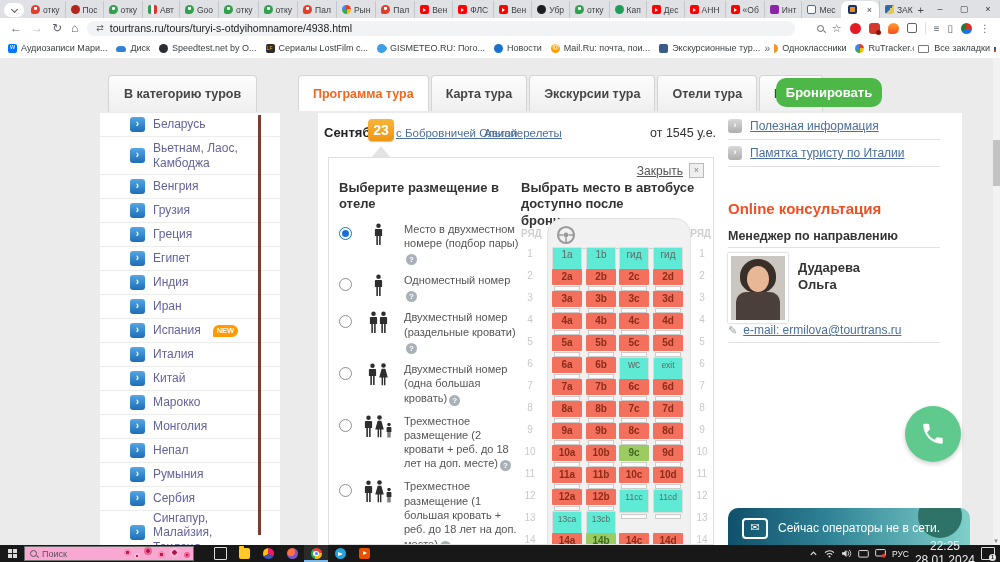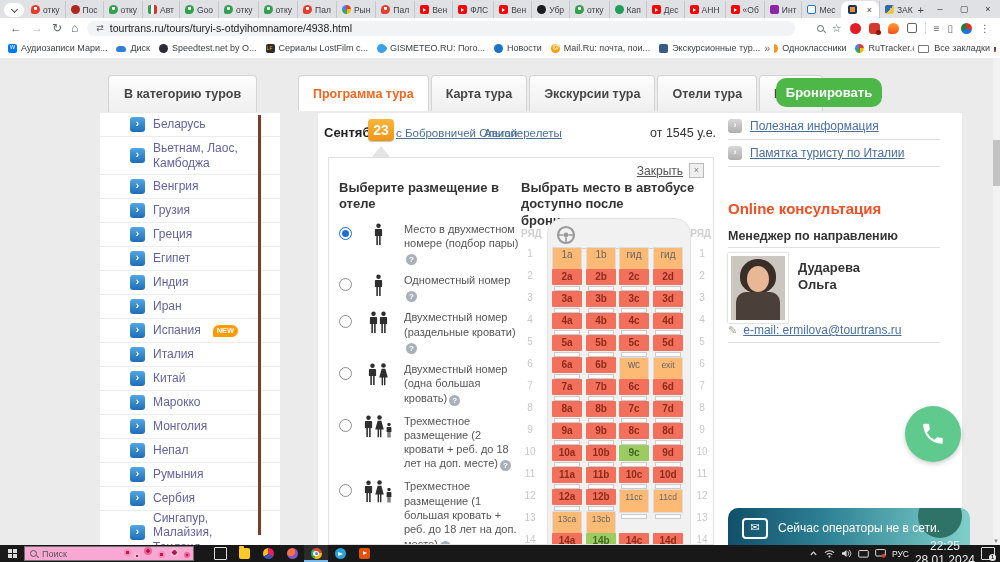--- a/index.html
+++ b/index.html
@@ -134,21 +134,21 @@
   .buscol{position:absolute;left:192px;top:22px;width:190px;}
   .ryad{position:absolute;top:48px;font-size:10px;font-weight:bold;color:#cfcfcf;}
   .bus{position:absolute;left:26px;top:38px;width:142px;height:345px;background:#f1f1f1;
        border:1px solid #e2e2e2;border-radius:16px 16px 0 0;}
   .wheel{position:absolute;left:8px;top:6px;}
   .dash{position:absolute;left:6px;top:29px;width:100px;border-top:1px solid #cfcfcf;}
   .seat{position:absolute;width:30px;}
   .seat .box{height:16px;font-size:10px;font-weight:bold;text-align:center;line-height:16px;border-radius:1px;}
   .seat.b .box{background:#f3715c;color:#8d2b1a;}
   .seat.g .box{background:#9ccb62;color:#3f691f;}
-  .seat.f .box{background:#fdba74;border:1px solid #ddd;color:#666;line-height:14px;height:24px;box-sizing:border-box;font-weight:normal;}
+  .seat.f .box{background:#5eead4;border:1px solid #ddd;color:#666;line-height:14px;height:24px;box-sizing:border-box;font-weight:normal;}
   .seat .bar{width:24px;height:3px;background:#fbfbfb;border:1px solid #ccc;margin:1px auto 0;}
   .rownum{position:absolute;font-size:10px;color:#c9c9c9;width:14px;text-align:center;}
   .rightcol{position:absolute;left:410px;top:0;width:228px;}
   .rlink{position:absolute;display:flex;align-items:center;gap:8px;font-size:12px;}
   .rlink a,.rlink span.t{color:#4a6f9b;text-decoration:underline;}
   .arrow-gray{width:14px;height:14px;border-radius:3px;flex:none;background:linear-gradient(#d8d8d8,#aeaeae);
               color:#fff;font-size:9px;font-weight:bold;text-align:center;line-height:13px;}
   .rdiv{position:absolute;left:0;width:212px;border-top:1px solid #e2e2e2;}
   .onlinet{position:absolute;top:87px;font-size:15px;font-weight:bold;color:#f04f23;}
   .mgrt{position:absolute;top:116px;font-size:12.5px;font-weight:bold;color:#333;}

